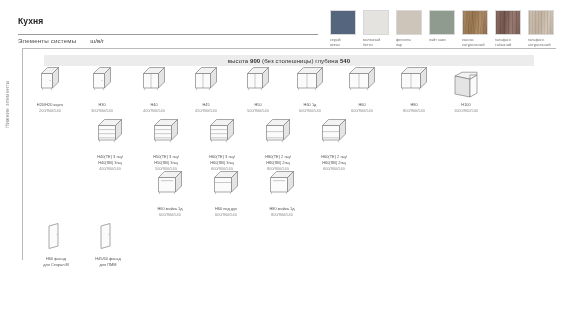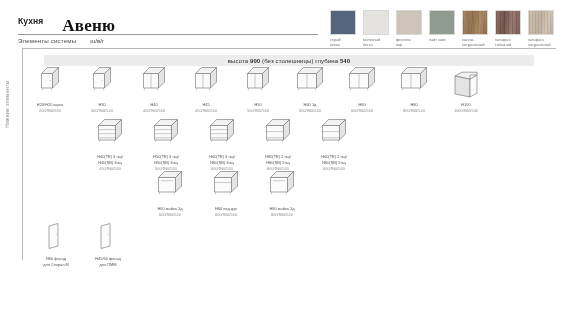--- a/index.html
+++ b/index.html
@@ -4,21 +4,21 @@
 <style>
   html,body{margin:0;padding:0;}
   body{
     width:570px;height:330px;background:#ffffff;
     font-family:"Liberation Sans","DejaVu Sans",sans-serif;
     color:#3a3a3a;overflow:hidden;position:relative;
   }
   .page{position:relative;width:570px;height:330px;}
 
   
-  .title-block{position:absolute;left:18px;top:16px;display:flex;align-items:flex-start;gap:19px;}
+  .title-block{position:absolute;left:18px;top:16px;display:flex;align-items:center;gap:6px;}
   .title-pre{font-size:8.5px;font-weight:700;color:#1d1d1d;letter-spacing:.1px;}
   .title-main{font-family:"Liberation Serif","DejaVu Serif",serif;font-size:17px;font-weight:700;color:#111;letter-spacing:.2px;}
 
   .rule{position:absolute;left:18px;top:34px;width:300px;height:1px;background:#9a9a9a;}
 
   .subhead{position:absolute;left:18px;top:37px;display:flex;gap:14px;align-items:baseline;}
   .subhead .lbl{font-size:6.2px;color:#4a4a4a;letter-spacing:.15px;}
   .subhead .units{font-size:6.2px;color:#4a4a4a;}
 
   
@@ -81,21 +81,20 @@
   .fc-front{fill:#fbfbfb;}
   .thin{stroke-width:.45;stroke:#8a8a8a;fill:none;}
 </style>
 </head>
 <body>
 
 <div class="page">
 
   <div class="title-block">
     <span class="title-pre">Кухня</span>
-    <span class="title-main">Авеню</span>
   </div>
   <div class="rule"></div>
   <div class="subhead">
     <span class="lbl">Элементы системы</span>
     <span class="units">ш/в/г</span>
   </div>
 
   <div class="swatches">
       <div class="sw">
         <div class="sw-chip" style="background: rgb(86, 101, 126);"></div>

